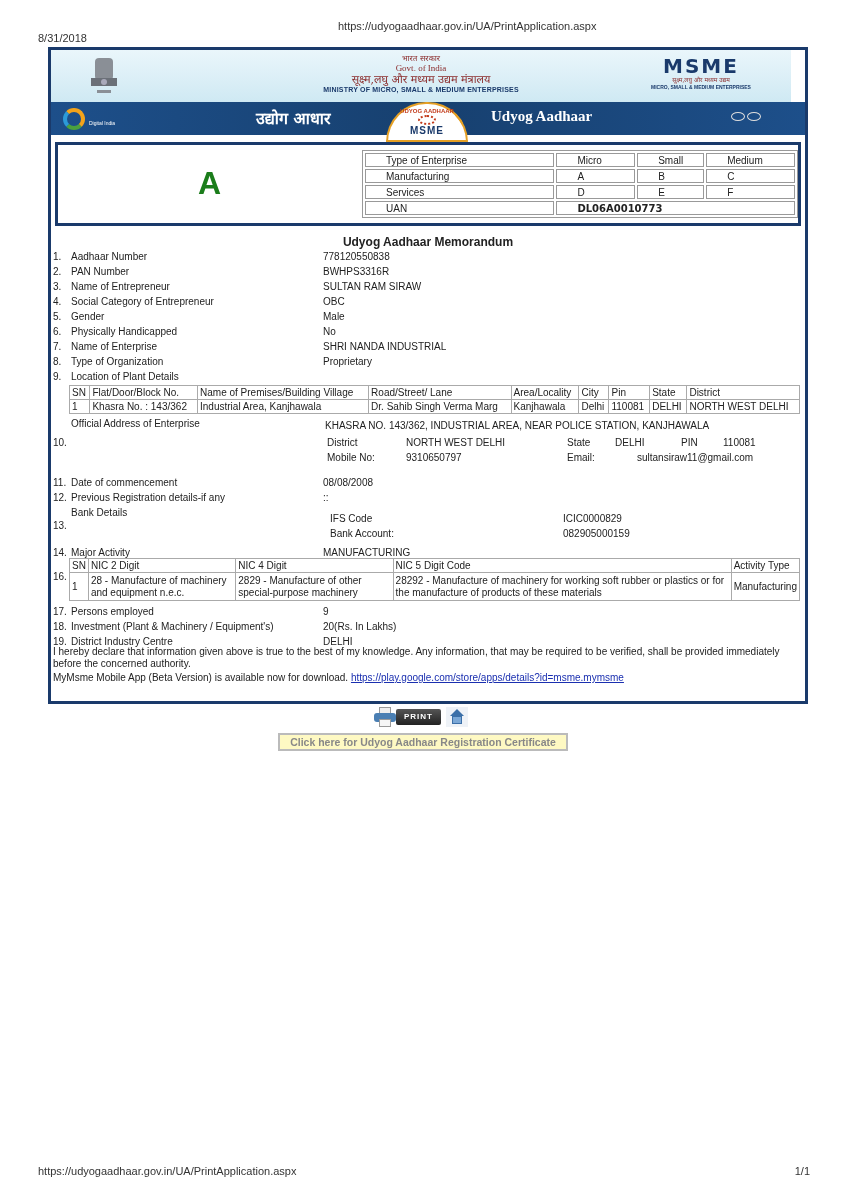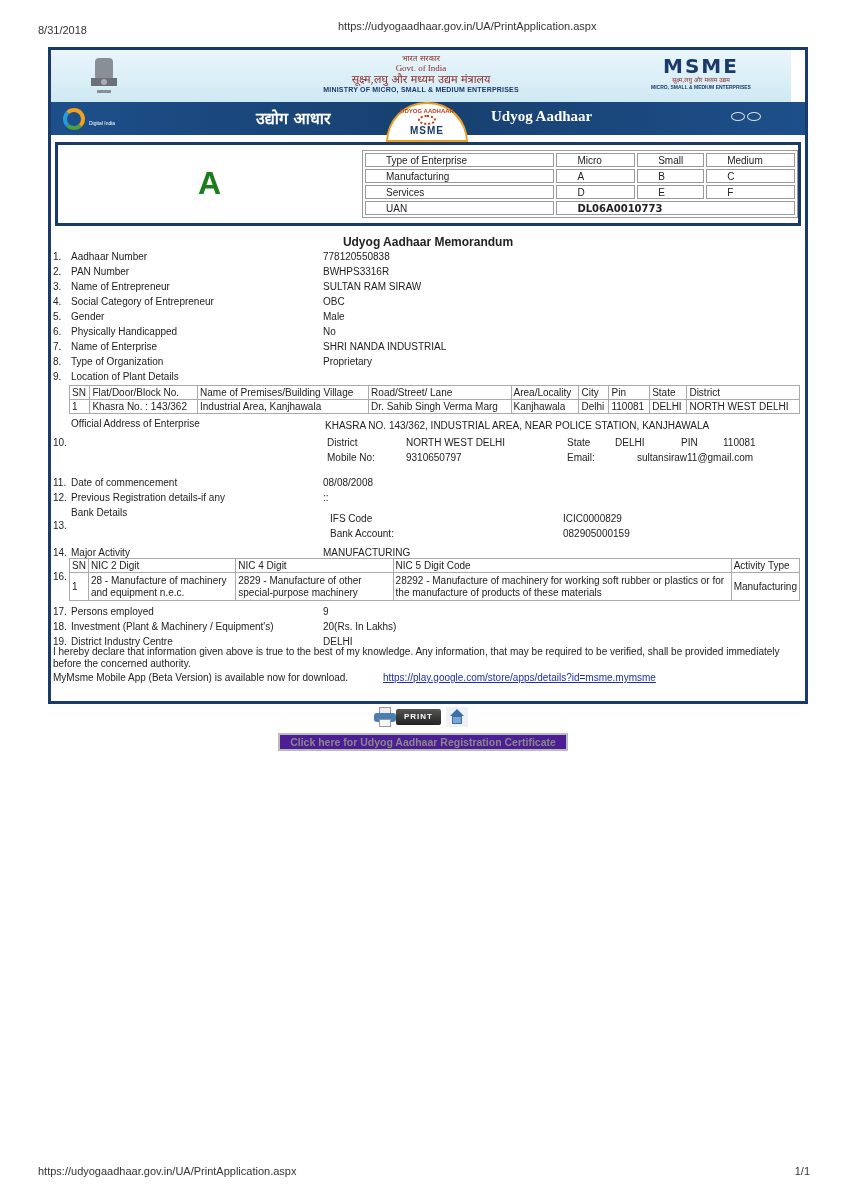--- a/index.html
+++ b/index.html
@@ -1,19 +1,19 @@
 <!DOCTYPE html>
 <html><head>
   <meta charset="utf-8">
   <style>
     * { box-sizing: border-box; }
     html, body { margin: 0; padding: 0; background: #fff; }
     body { width: 848px; height: 1200px; position: relative; font-family: "Liberation Sans", sans-serif; color: #222; }
     .print-hdr { position: absolute; top: 20px; left: 38px; right: 38px; height: 14px; font-size: 11px; color: #333; }
-    .print-hdr .date { position: absolute; left: 0; top: 4px; }
+    .print-hdr .date { position: absolute; left: 0; top: 12px; }
     .print-hdr .url { position: absolute; left: 300px; top: 0; }
     .print-ftr { position: absolute; top: 1165px; left: 38px; right: 38px; height: 14px; font-size: 11px; color: #333; }
     .print-ftr .url { position: absolute; left: 0; top: 0; }
     .print-ftr .page { position: absolute; right: 0; top: 0; }
 
     .frame { position: absolute; left: 48px; top: 47px; width: 760px; height: 657px; border: 3px solid #1a3a6b; background: #fff; }
     .banner-top { position: absolute; left: 0; top: 0; width: 740px; height: 52px; background: linear-gradient(#eaf6fb, #cfe9f3); }
     .emblem { position: absolute; left: 30px; top: 4px; width: 46px; height: 44px; }
     .gov-text { position: absolute; left: 180px; top: 5px; width: 380px; text-align: center; line-height: 1.1; }
     .gov-text .hi1 { font-size: 8px; color: #8a2b2b; font-family: "DejaVu Serif", serif; }
@@ -58,33 +58,33 @@
     .loc-table td { height: 14px; white-space: nowrap; }
 
     .addr-block { position: absolute; left: 2px; top: 368px; width: 750px; height: 48px; font-size: 10px; }
     .addr-block span { position: absolute; white-space: nowrap; }
 
     .nic-table { left: 18px; top: 508px; width: 731px; }
     .nic-table td { height: 28px; vertical-align: middle; line-height: 12px; }
 
     .decl { position: absolute; left: 2px; top: 596px; width: 746px; font-size: 10px; line-height: 12px; }
     .decl .h { font-weight: bold; }
-    .decl a { color: #1a2fb0; text-decoration: underline; margin-left: 32px; }
+    .decl a { color: #1a2fb0; text-decoration: underline; }
 
     .actions { position: absolute; left: 374px; top: 707px; height: 20px; }
     .printer-icon { position: absolute; left: 0; top: 0; width: 22px; height: 20px; }
     .printer-icon .body { position: absolute; left: 0; top: 6px; width: 22px; height: 9px; background: #4a7fb3; border-radius: 3px; }
     .printer-icon .paper { position: absolute; left: 5px; top: 0; width: 12px; height: 8px; background: #eee; border: 1px solid #999; }
     .printer-icon .out { position: absolute; left: 5px; top: 12px; width: 12px; height: 8px; background: #f6f6f6; border: 1px solid #999; }
     .print-btn { position: absolute; left: 22px; top: 2px; width: 45px; height: 16px; background: linear-gradient(#555, #222); color: #fff; font-size: 8px; font-weight: bold; text-align: center; line-height: 16px; letter-spacing: 1px; border-radius: 2px; }
     .home-btn { position: absolute; left: 72px; top: 0px; width: 22px; height: 20px; background: #eef2f7; }
     .home-btn .roof { position: absolute; left: 4px; top: 2px; width: 0; height: 0; border-left: 7px solid transparent; border-right: 7px solid transparent; border-bottom: 7px solid #3b6fa8; }
     .home-btn .house { position: absolute; left: 6px; top: 9px; width: 10px; height: 8px; background: #7aa7d6; border: 1px solid #3b6fa8; }
 
-    .cert-btn { position: absolute; left: 278px; top: 733px; width: 290px; height: 18px; border: 2px solid #bbb; color: #888; font-size: 10.5px; font-weight: bold; text-align: center; line-height: 14px; background: #4c1d95; }
+    .cert-btn { position: absolute; left: 278px; top: 733px; width: 290px; height: 18px; border: 2px solid #bbb; color: #888; font-size: 10.5px; font-weight: bold; text-align: center; line-height: 14px; background: #fef9c3; }
   </style>
 </head>
 <body>
 
 <div class="print-hdr">
   <span class="date">8/31/2018</span>
   <span class="url">https://udyogaadhaar.gov.in/UA/PrintApplication.aspx</span>
 </div>
 
 <div class="frame">

